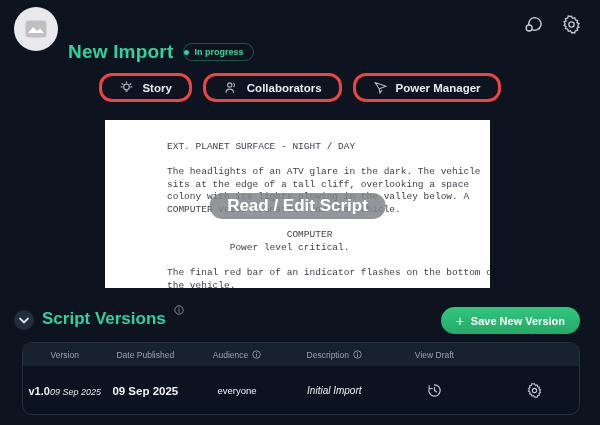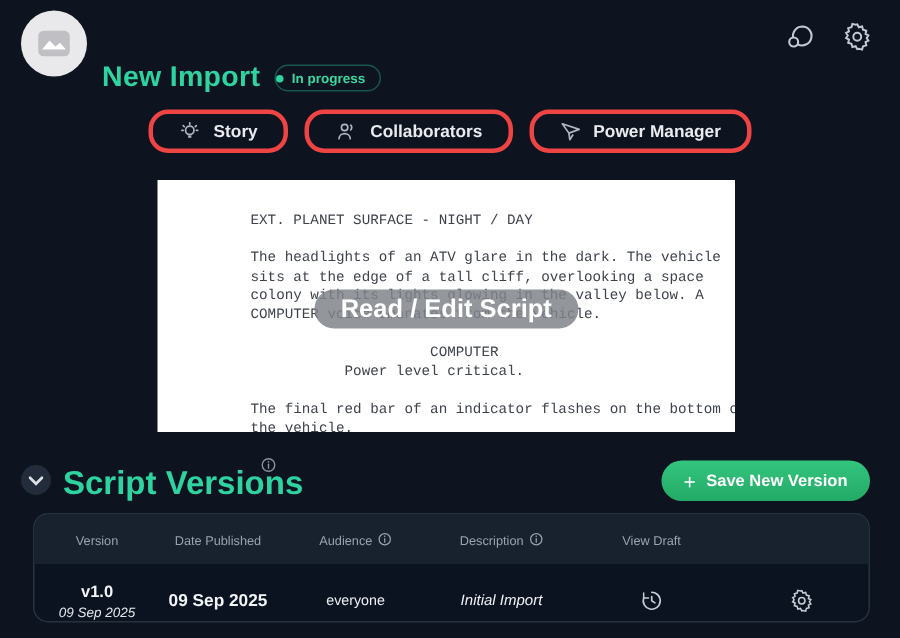--- a/index.html
+++ b/index.html
@@ -66,52 +66,52 @@
   
   .section-header { position: absolute; top: 305px; left: 14px; right: 20px; height: 30px; }
   .chevron-circle {
     position: absolute; left: 0; top: 5px;
     width: 20px; height: 20px; border-radius: 50%; background: #222c3a;
     border: none; display: flex; align-items: center; justify-content: center;
     color: #dde1e7; cursor: pointer;
   }
   .section-title {
     position: absolute; left: 28px; top: 4px;
-    font-size: 22px; font-weight: bold; color: #2fd3a0;
+    font-size: 17px; font-weight: bold; color: #2fd3a0;
   }
   .section-info { position: absolute; left: 160px; top: 0px; color: #8a93a1; }
   .save-version-btn {
     position: absolute; right: 0; top: 2px;
     display: inline-flex; align-items: center; gap: 7px;
     background: linear-gradient(180deg, #33c57e, #23aa67);
     border: none; border-radius: 999px; height: 27px; padding: 0 15px;
     color: #ffffff; font-size: 11px; font-weight: bold;
     font-family: "Liberation Sans", sans-serif; cursor: pointer;
   }
   .plus-glyph { font-size: 14px; font-weight: normal; line-height: 1; }
 
   
   .versions-table {
     position: absolute; left: 22px; top: 342px; width: 558px; height: 73px;
     border: 1px solid #28323f; border-radius: 10px; overflow: hidden;
     background: #0b1321;
   }
   .table-header {
     display: grid; grid-template-columns: 15% 14% 19% 16% 20% 16%;
-    height: 33px; background: #18212e; align-items: center;
+    height: 23px; background: #18212e; align-items: center;
   }
   .th {
     display: flex; align-items: center; justify-content: center; gap: 4px;
     font-size: 8.5px; color: #9aa3b1;
   }
   .table-row {
     display: grid; grid-template-columns: 15% 14% 19% 16% 20% 16%;
     height: 49px; align-items: center; cursor: pointer;
   }
-  .td { display: flex; flex-direction: column; align-items: center; justify-content: center; }
+  .td { display: flex; flex-direction: row; align-items: center; justify-content: center; }
   .cell-version { font-size: 11px; font-weight: bold; color: #f2f4f6; }
   .cell-version-date { font-size: 9px; font-style: italic; color: #e3e6ea; margin-top: 2px; }
   .cell-date { font-size: 11.5px; font-weight: bold; color: #f2f4f6; }
   .cell-audience { font-size: 9.5px; color: #eef0f3; }
   .cell-desc { font-size: 10px; font-style: italic; color: #eef0f3; }
   .row-icon-btn { background: none; border: none; color: #c6ccd4; cursor: pointer; display: flex; padding: 0; }
 
   .info-svg { display: inline-flex; }
 </style>
 </head>

